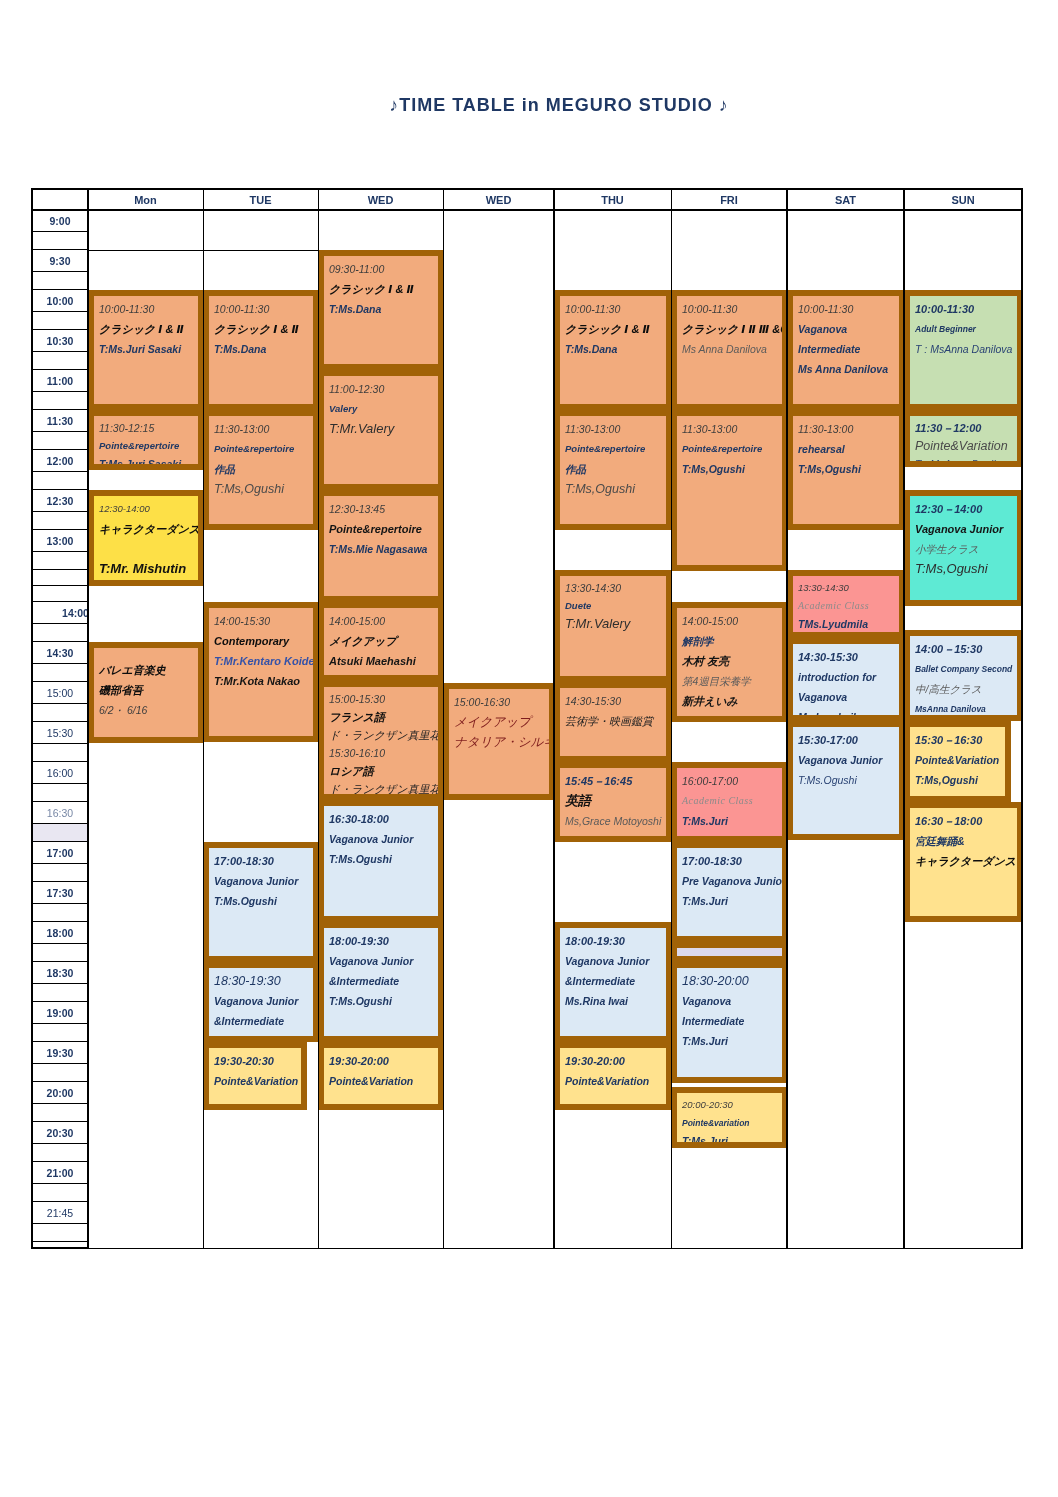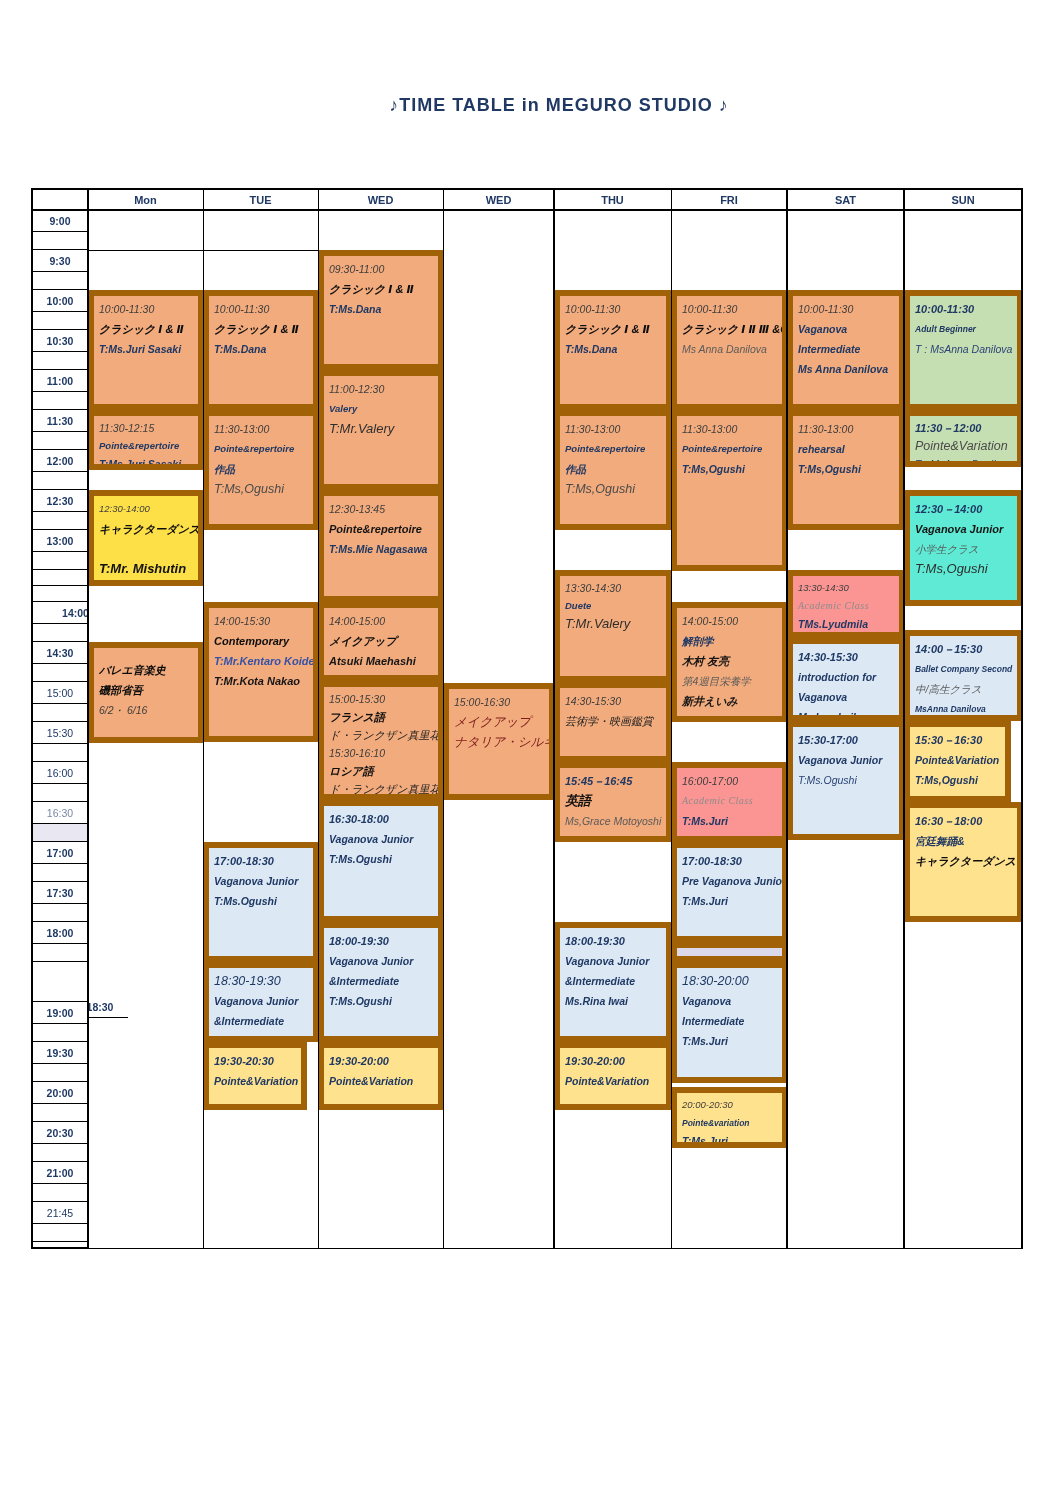--- a/index.html
+++ b/index.html
@@ -99,21 +99,21 @@
       <div class="time-cell tl-r" style="top: 762px; height: 22px;">16:00</div>
       <div class="time-cell" style="top: 784px; height: 18px;"></div>
       <div class="time-cell tl-g" style="top: 802px; height: 22px;">16:30</div>
       <div class="time-cell" style="top: 824px; height: 18px; background: rgb(233, 231, 242);"></div>
       <div class="time-cell tl-b" style="top: 842px; height: 22px;">17:00</div>
       <div class="time-cell" style="top: 864px; height: 18px;"></div>
       <div class="time-cell tl-b" style="top: 882px; height: 22px;">17:30</div>
       <div class="time-cell" style="top: 904px; height: 18px;"></div>
       <div class="time-cell tl-b" style="top: 922px; height: 22px;">18:00</div>
       <div class="time-cell" style="top: 944px; height: 18px;"></div>
-      <div class="time-cell tl-b" style="top: 996px; height: 22px; margin-left: 40px;">18:30</div>
+      <div class="time-cell tl-b" style="top: 962px; height: 22px;">18:30</div>
       <div class="time-cell" style="top: 984px; height: 18px;"></div>
       <div class="time-cell tl-b" style="top: 1002px; height: 22px;">19:00</div>
       <div class="time-cell" style="top: 1024px; height: 18px;"></div>
       <div class="time-cell tl-b" style="top: 1042px; height: 22px;">19:30</div>
       <div class="time-cell" style="top: 1064px; height: 18px;"></div>
       <div class="time-cell tl-b" style="top: 1082px; height: 22px;">20:00</div>
       <div class="time-cell" style="top: 1104px; height: 18px;"></div>
       <div class="time-cell tl-b" style="top: 1122px; height: 22px;">20:30</div>
       <div class="time-cell" style="top: 1144px; height: 18px;"></div>
       <div class="time-cell tl-b" style="top: 1162px; height: 22px;">21:00</div>

